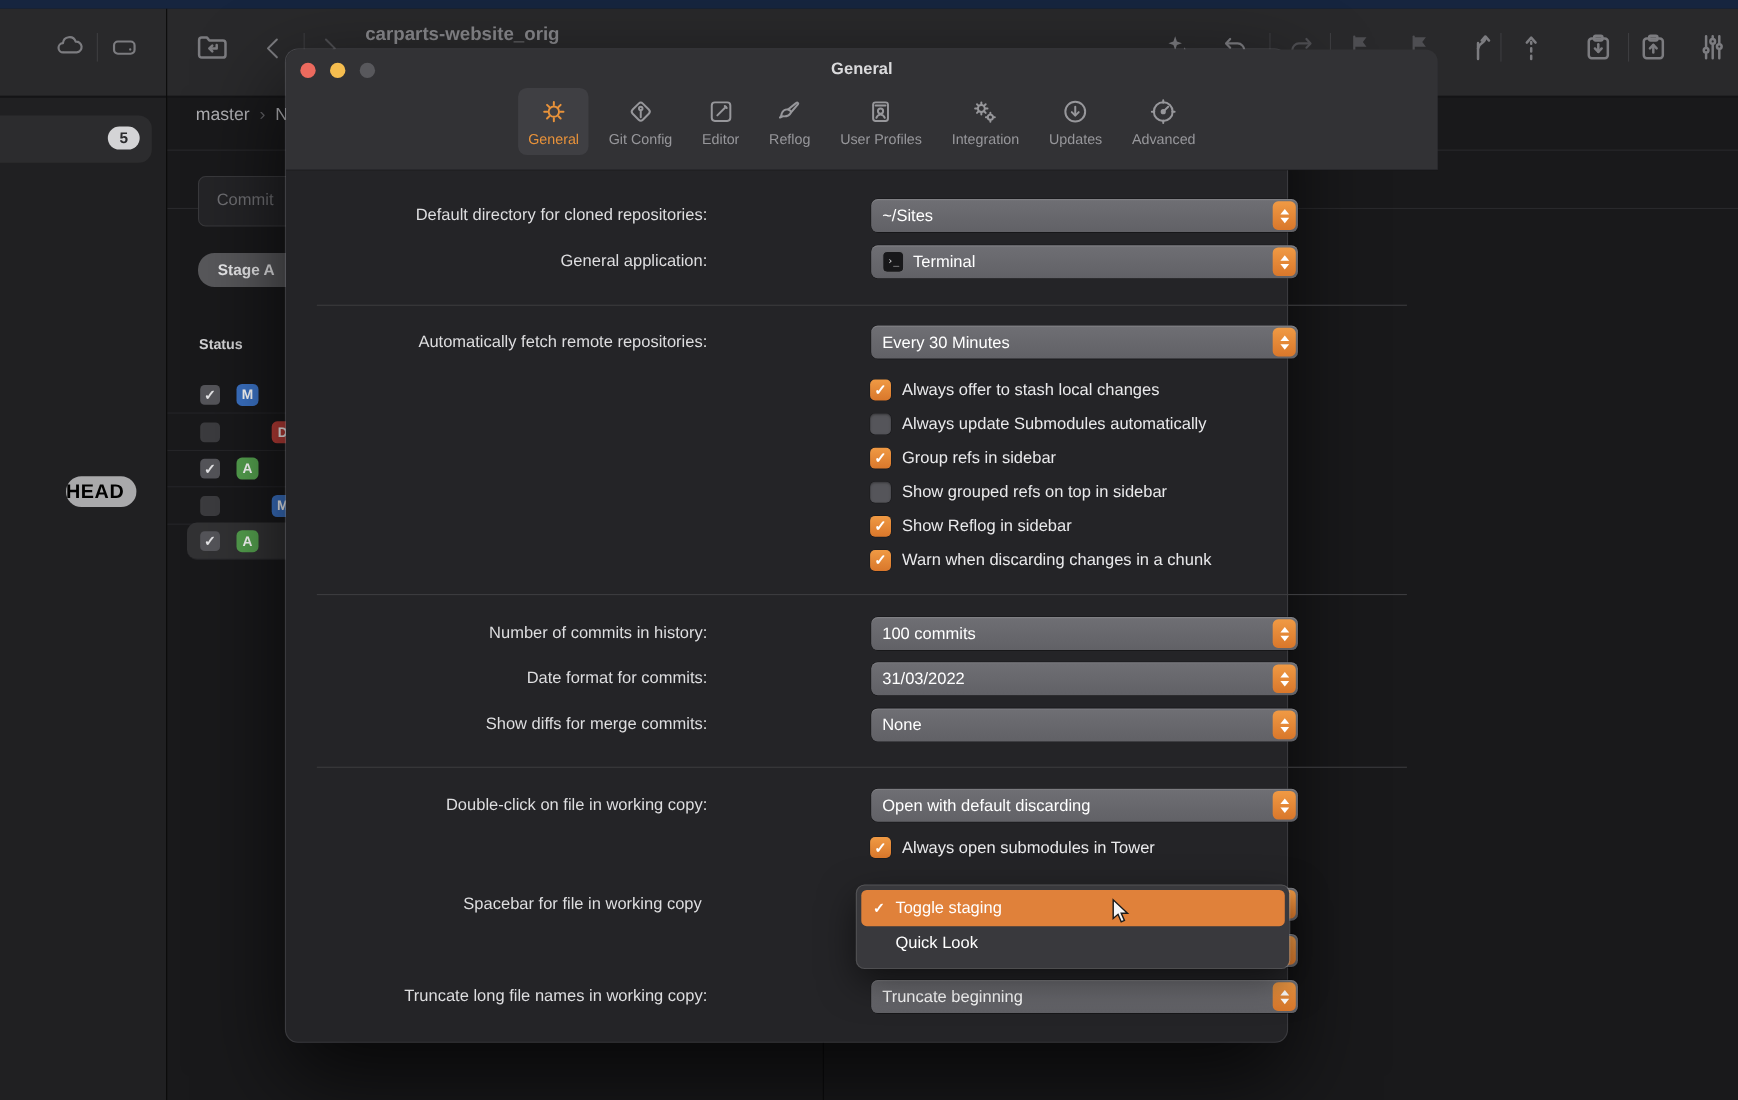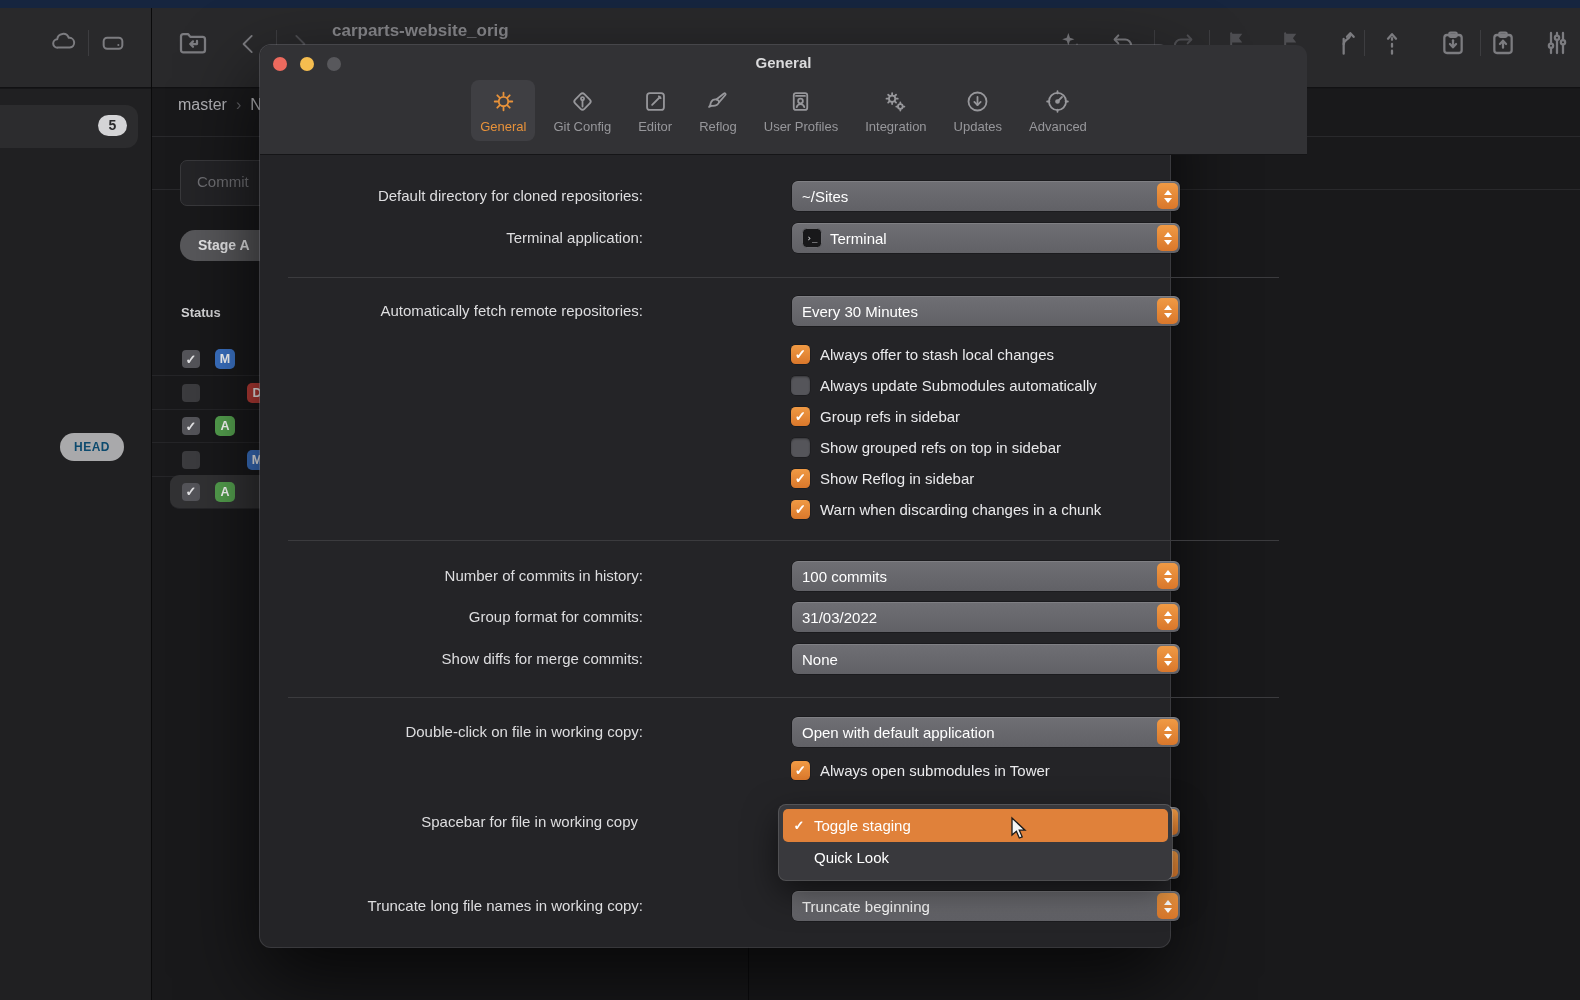--- a/index.html
+++ b/index.html
@@ -27,21 +27,21 @@
   .tb-div { width:1px; height:26px; background:#3d3d40; }
 
   .repo-title { left:332px; top:21px; font-size:17px; font-weight:bold; color:#87878b; }
   .crumb { left:178px; top:96px; font-size:16px; color:#aeaeb2; display:flex; gap:9px; align-items:flex-start; }
   .crumb .sep { color:#5f5f63; }
 
   .sb-row { left:0; top:105px; width:138px; height:43px; background:#2c2c2e; border-radius:0 12px 12px 0; }
   .sb-badge { left:98px; top:115px; width:29px; height:21px; background:#d4d4d6; border-radius:11px;
               color:#2a2a2c; font-size:14px; font-weight:bold; text-align:center; line-height:21px; }
   .head-badge { left:60px; top:433px; width:64px; height:28px; background:#a9a9ab; border-radius:14px;
-                color:#0c4a6e; font-size:12px; font-weight:bold; text-align:center; line-height:28px; letter-spacing:.5px; }
+                color:#000000; font-size:18px; font-weight:bold; line-height:28px; letter-spacing:.5px; }
 
   .commit-box { left:180px; top:160px; width:200px; height:46px; background:#242427; border:1px solid #39393c;
                 border-radius:7px; color:#6f6f73; font-size:15px; padding:12px 0 0 16px; }
   .stage-btn  { left:180px; top:230px; width:110px; height:31px; background:#58585b; border-radius:15px;
                 color:#e8e8ea; font-size:14px; font-weight:bold; padding:7px 0 0 18px; }
   .status-hdr { left:181px; top:305px; font-size:13px; font-weight:bold; color:#d4d4d6; }
 
   .file-row { left:152px; width:470px; height:33px; border-bottom:1px solid #252528; display:flex; align-items:center; }
   .file-row.sel { background:#323234; border-radius:9px 0 0 9px; left:170px; width:452px; }
   .fr-cb { width:18px; height:18px; border-radius:4px; margin-left:30px; background:#3c3c3f;
@@ -331,21 +331,21 @@
 
   <div class="abs flabel" style="top:136px">Default directory for cloned repositories:</div>
   <div class="abs dd" style="top:136px">
     <span>~/Sites</span>
     <span class="stepper">
         <span class="tri-up"></span>
         <span class="tri-down"></span>
       </span>
   </div>
 
-  <div class="abs flabel" style="top:178px">Terminal application:</div>
+  <div class="abs flabel" style="top:178px">General application:</div>
   <div class="abs dd" style="top:178px">
     <span class="term-ico">›_</span>
     <span>Terminal</span>
     <span class="stepper">
         <span class="tri-up"></span>
         <span class="tri-down"></span>
       </span>
   </div>
 
   <div class="abs hr" style="top:232px"></div>
@@ -387,42 +387,42 @@
   <div class="abs hr" style="top:495px"></div>
 
   <div class="abs flabel" style="top:516px">Number of commits in history:</div>
   <div class="abs dd" style="top:516px">
     <span>100 commits</span>
     <span class="stepper">
         <span class="tri-up"></span>
         <span class="tri-down"></span>
       </span>
   </div>
-  <div class="abs flabel" style="top:557px">Group format for commits:</div>
+  <div class="abs flabel" style="top:557px">Date format for commits:</div>
   <div class="abs dd" style="top:557px">
     <span>31/03/2022</span>
     <span class="stepper">
         <span class="tri-up"></span>
         <span class="tri-down"></span>
       </span>
   </div>
   <div class="abs flabel" style="top:599px">Show diffs for merge commits:</div>
   <div class="abs dd" style="top:599px">
     <span>None</span>
     <span class="stepper">
         <span class="tri-up"></span>
         <span class="tri-down"></span>
       </span>
   </div>
 
   <div class="abs hr" style="top:652px"></div>
 
   <div class="abs flabel" style="top:672px">Double-click on file in working copy:</div>
   <div class="abs dd" style="top:672px">
-    <span>Open with default application</span>
+    <span>Open with default discarding</span>
     <span class="stepper">
         <span class="tri-up"></span>
         <span class="tri-down"></span>
       </span>
   </div>
   <div class="abs opt" style="top:715px">
     <span class="cb on"></span>
     <span class="lbl">Always open submodules in Tower</span>
   </div>
 

